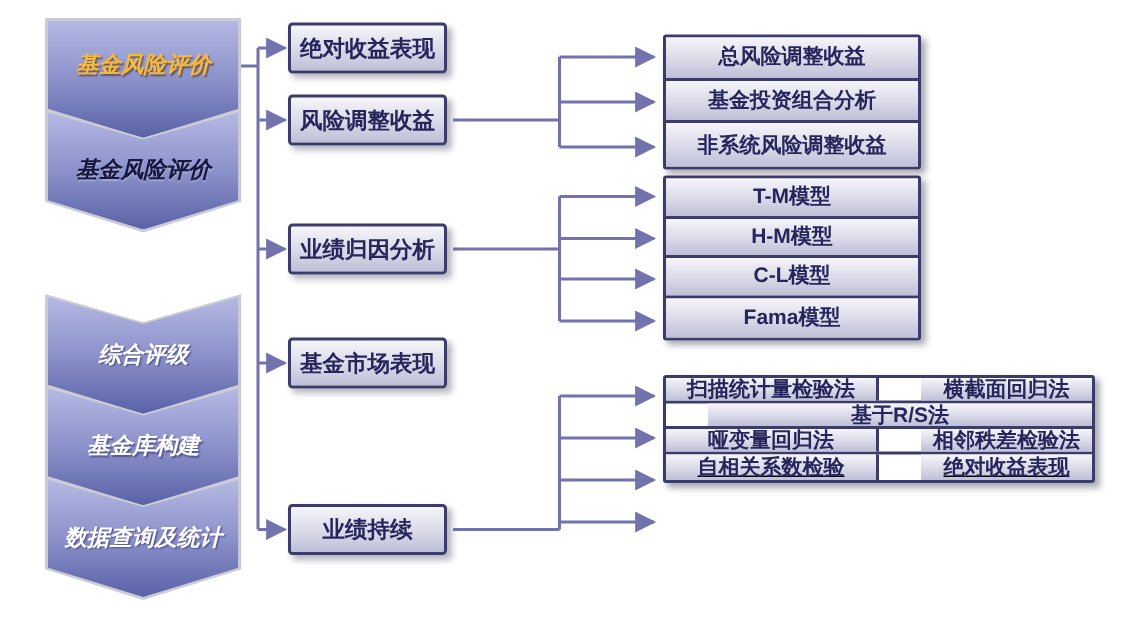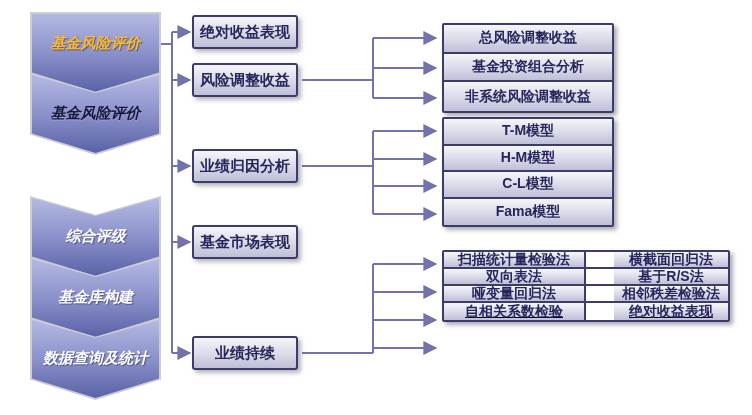--- a/index.html
+++ b/index.html
@@ -144,21 +144,20 @@
     <div class="srow">C-L模型</div>
     <div class="srow">Fama模型</div>
   </div>
 
   <div class="grid">
     <div class="grow">
       <div class="gcell c1">扫描统计量检验法</div>
       <div class="gcell c2">横截面回归法</div>
     </div>
     <div class="grow">
-      <div class="gcell c1">双向表法</div>
       <div class="gcell c2">基于R/S法</div>
     </div>
     <div class="grow">
       <div class="gcell c1">哑变量回归法</div>
       <div class="gcell c2">相邻秩差检验法</div>
     </div>
     <div class="grow">
       <div class="gcell c1">自相关系数检验</div>
       <div class="gcell c2">绝对收益表现</div>
     </div>

